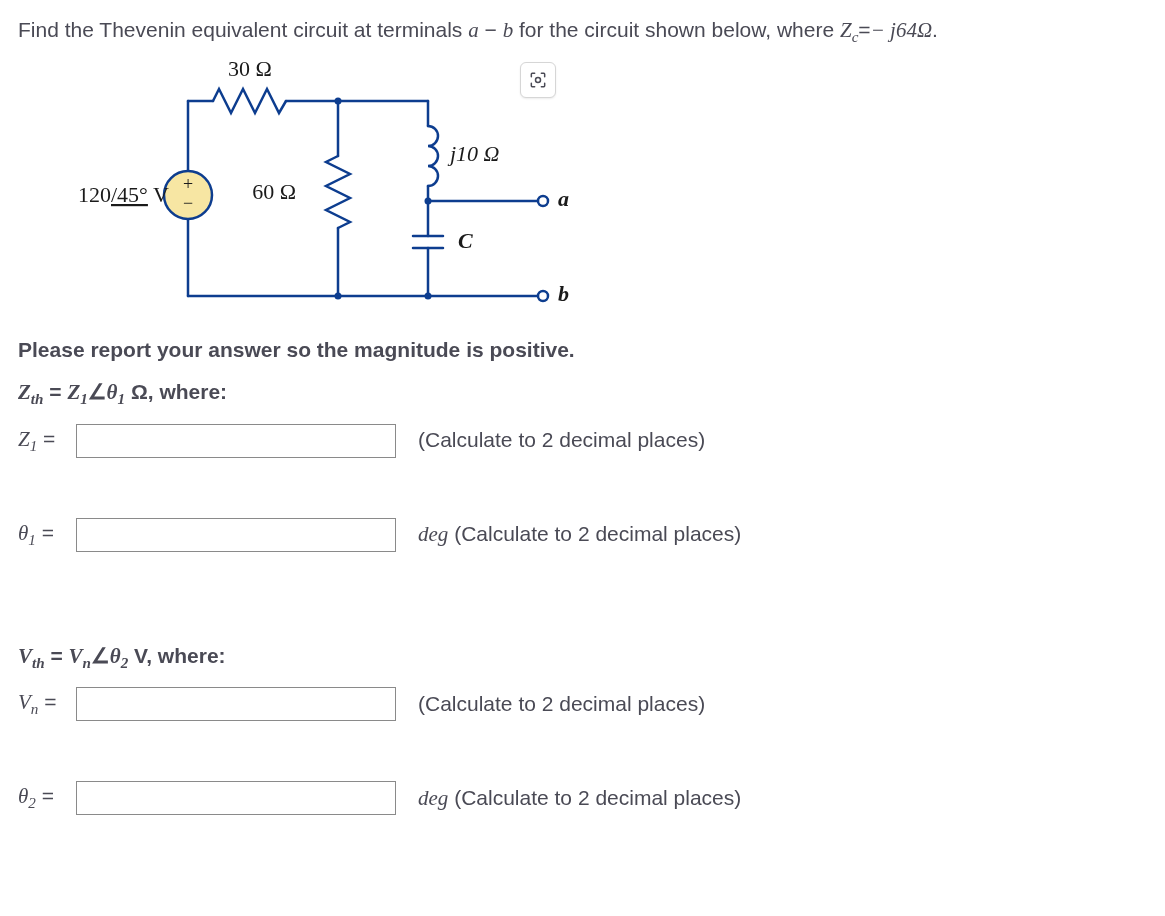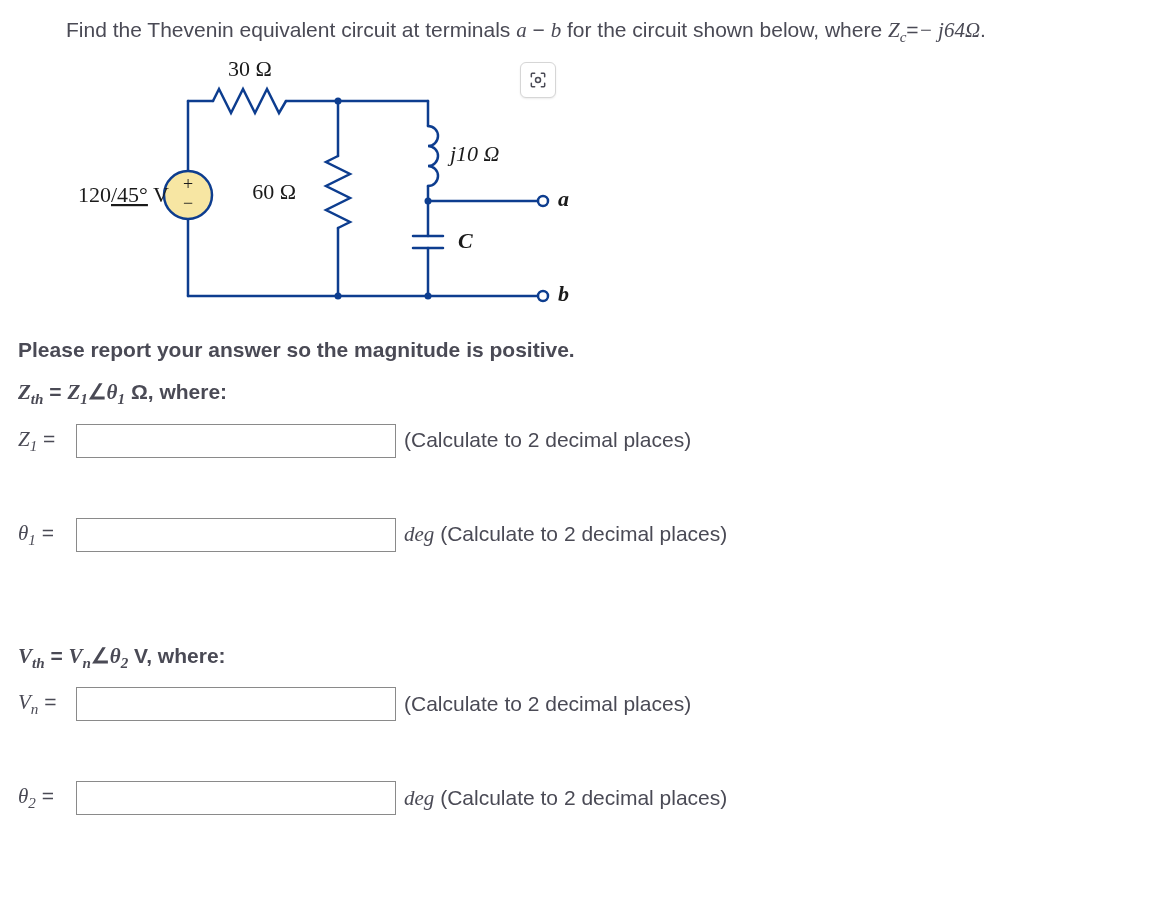--- a/index.html
+++ b/index.html
@@ -6,21 +6,21 @@
     font-family: Arial, Helvetica, sans-serif;
     margin: 0;
     padding: 16px 18px;
     color: #4a4a55;
     font-size: 21px;
     line-height: 1.35;
     width: 1165px;
     box-sizing: border-box;
     background: #fff;
   }
-  .problem-text { margin-bottom: 8px; margin-left: 48px; }
+  .problem-text { margin-bottom: 8px; }
   .mathi { font-style: italic; font-family: 'Times New Roman', serif; }
   .sub { font-size: 0.72em; font-style: italic; font-family: 'Times New Roman', serif; vertical-align: sub; }
   .angle { font-family: 'Times New Roman', serif; }
   .ohm { font-family: Arial, sans-serif; }
   .input-row {
     margin: 14px 0 60px 0;
     display: flex;
     align-items: center;
     gap: 6px;
   }
@@ -28,21 +28,21 @@
   .lbl { display: inline-block; min-width: 52px; }
   input.answer {
     border: 1px solid #8a8a8a;
     background: #fff;
     height: 34px;
     width: 320px;
     font-size: 18px;
     padding: 2px 6px;
     box-sizing: border-box;
   }
-  .hint { margin-left: 2px; }
+  .hint { margin-left: 16px; }
   .figure-wrap { position: relative; width: 560px; height: 260px; margin: 6px 0 20px 0; }
   .capture-btn {
     position: absolute; top: 6px; left: 502px;
     width: 34px; height: 34px; border-radius: 6px;
     background: #fff; border: 1px solid #d6d6d6;
     display: flex; align-items: center; justify-content: center;
     box-shadow: 0 1px 2px rgba(0,0,0,0.08);
     cursor: pointer;
   }
   .pline { margin: 8px 0 14px 0; font-weight: bold; }

